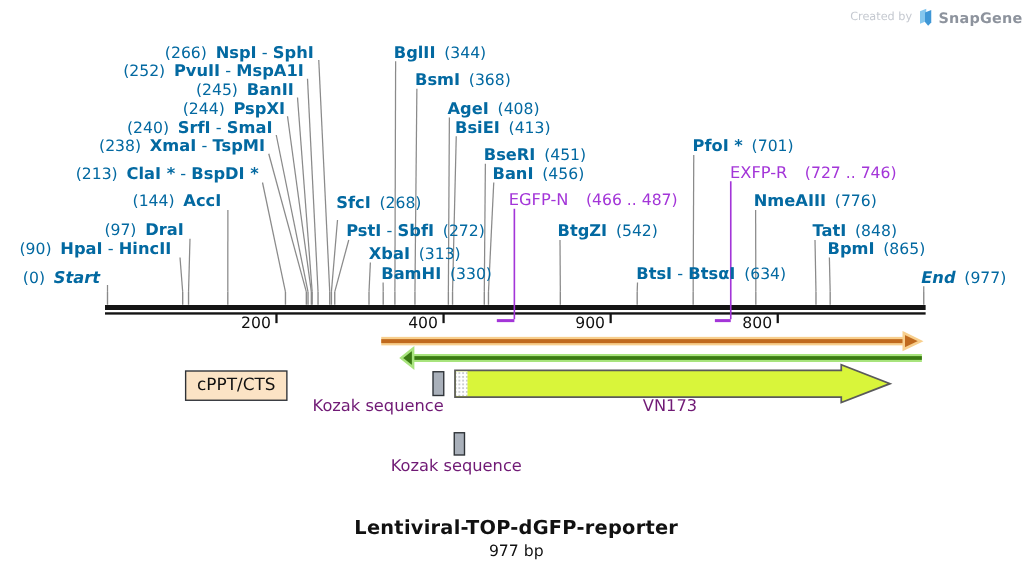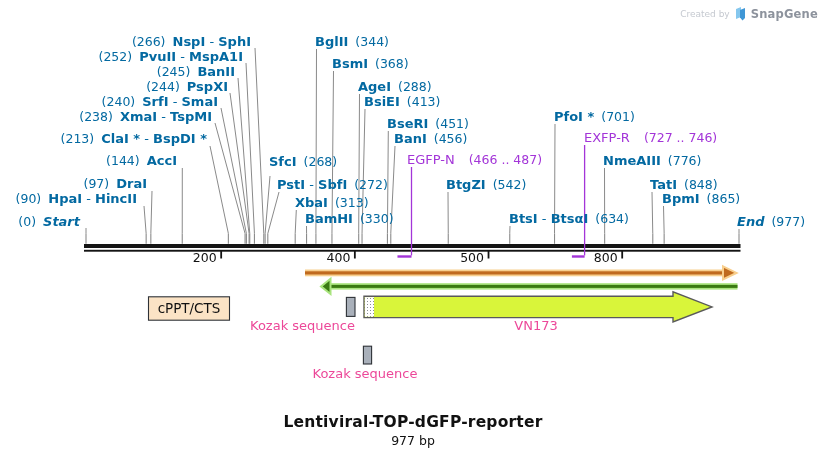--- a/index.html
+++ b/index.html
@@ -8,21 +8,21 @@
   #map-svg{position:absolute;left:0;top:0;}
   #labels{position:absolute;left:0;top:0;width:826px;height:456px;}
   .lbl{position:absolute;white-space:pre;font-size:13px;line-height:14px;color:#0369a1;}
   .nm{font-weight:700;}
   .it{font-style:italic;}
   .pos{font-size:12.5px;font-weight:400;}
   .gr{margin-right:7px;}
   .gl{margin-left:7px;}
   .sep{font-weight:400;}
   .ruler-num{position:absolute;font-size:12.5px;line-height:13px;color:#111;}
-  .feat-lbl{position:absolute;font-size:13px;line-height:14px;color:#ec4899;transform:translateX(-50%);white-space:pre;}
+  .feat-lbl{position:absolute;font-size:13px;line-height:14px;color:#701a75;transform:translateX(-50%);white-space:pre;}
   .inside-lbl{position:absolute;font-size:13.5px;color:#111;text-align:center;white-space:pre;}
   #title-block{position:absolute;left:0;width:826px;text-align:center;}
   #map-title{font-size:15.5px;font-weight:700;letter-spacing:.2px;}
   #map-length{font-size:12.5px;margin-top:2px;}
   #brand{position:absolute;top:6px;right:8px;display:flex;align-items:center;gap:5px;}
   #created-by{font-size:9px;color:#c5c9d0;}
   #brand-name{font-size:11.5px;font-weight:600;color:#8d939d;letter-spacing:.2px;}
 </style>
 </head>
 <body>
@@ -120,40 +120,40 @@
         <rect x="346.4" y="297.4" width="8.6" height="19" fill="#a9b0ba" stroke="#2e3237" stroke-width="1.1"></rect>
         <polygon points="364,296.3 673,296.3 673,291.8 712,306.9 673,322 673,317.6 364,317.6" fill="#d9f53a" stroke="#5a5a5a" stroke-width="1.4" stroke-linejoin="miter"></polygon>
         <rect x="364.8" y="297.1" width="9.2" height="19.70000000000001" fill="url(#hatchdots)"></rect>
         <rect x="363.4" y="346.2" width="8.2" height="17.8" fill="#a9b0ba" stroke="#2e3237" stroke-width="1.1"></rect>
       </g>
   </svg>
 
   <div id="labels">
       <div class="ruler-num" style="right: 609.325px; top: 250.5px;">200</div>
       <div class="ruler-num" style="right: 475.651px; top: 250.5px;">400</div>
-      <div class="ruler-num" style="right: 341.976px; top: 250.5px;">500</div>
+      <div class="ruler-num" style="right: 341.976px; top: 250.5px;">900</div>
       <div class="ruler-num" style="right: 208.302px; top: 250.5px;">800</div>
       <div class="lbl" style="top: 214.5px; right: 746px;"><span class="pos gr">(0)</span><span class="nm it">Start</span></div>
       <div class="lbl" style="top: 191.5px; right: 689px;"><span class="pos gr">(90)</span><span class="nm">HpaI</span><span class="sep"> - </span><span class="nm">HincII</span></div>
       <div class="lbl" style="top: 176.5px; right: 679px;"><span class="pos gr">(97)</span><span class="nm">DraI</span></div>
       <div class="lbl" style="top: 153.5px; right: 649px;"><span class="pos gr">(144)</span><span class="nm">AccI</span></div>
       <div class="lbl" style="top: 131.5px; right: 619px;"><span class="pos gr">(213)</span><span class="nm">ClaI *</span><span class="sep"> - </span><span class="nm">BspDI *</span></div>
       <div class="lbl" style="top: 109.5px; right: 614px;"><span class="pos gr">(238)</span><span class="nm">XmaI</span><span class="sep"> - </span><span class="nm">TspMI</span></div>
       <div class="lbl" style="top: 94.5px; right: 608px;"><span class="pos gr">(240)</span><span class="nm">SrfI</span><span class="sep"> - </span><span class="nm">SmaI</span></div>
       <div class="lbl" style="top: 79.5px; right: 598px;"><span class="pos gr">(244)</span><span class="nm">PspXI</span></div>
       <div class="lbl" style="top: 64.5px; right: 591px;"><span class="pos gr">(245)</span><span class="nm">BanII</span></div>
       <div class="lbl" style="top: 49.5px; right: 583px;"><span class="pos gr">(252)</span><span class="nm">PvuII</span><span class="sep"> - </span><span class="nm">MspA1I</span></div>
       <div class="lbl" style="top: 34.5px; right: 575px;"><span class="pos gr">(266)</span><span class="nm">NspI</span><span class="sep"> - </span><span class="nm">SphI</span></div>
       <div class="lbl" style="top: 155px; left: 269px;"><span class="nm">SfcI</span><span class="pos gl">(268)</span></div>
       <div class="lbl" style="top: 177.5px; left: 277px;"><span class="nm">PstI</span><span class="sep"> - </span><span class="nm">SbfI</span><span class="pos gl">(272)</span></div>
       <div class="lbl" style="top: 195.5px; left: 295px;"><span class="nm">XbaI</span><span class="pos gl">(313)</span></div>
       <div class="lbl" style="top: 211.5px; left: 305px;"><span class="nm">BamHI</span><span class="pos gl">(330)</span></div>
       <div class="lbl" style="top: 34.5px; left: 315px;"><span class="nm">BglII</span><span class="pos gl">(344)</span></div>
       <div class="lbl" style="top: 56.5px; left: 332px;"><span class="nm">BsmI</span><span class="pos gl">(368)</span></div>
-      <div class="lbl" style="top: 79.5px; left: 358px;"><span class="nm">AgeI</span><span class="pos gl">(288)</span></div>
+      <div class="lbl" style="top: 79.5px; left: 358px;"><span class="nm">AgeI</span><span class="pos gl">(408)</span></div>
       <div class="lbl" style="top: 94.5px; left: 364px;"><span class="nm">BsiEI</span><span class="pos gl">(413)</span></div>
       <div class="lbl" style="top: 116.5px; left: 387px;"><span class="nm">BseRI</span><span class="pos gl">(451)</span></div>
       <div class="lbl" style="top: 131.5px; left: 394px;"><span class="nm">BanI</span><span class="pos gl">(456)</span></div>
       <div class="lbl" style="top: 177.5px; left: 446px;"><span class="nm">BtgZI</span><span class="pos gl">(542)</span></div>
       <div class="lbl" style="top: 211.5px; left: 509px;"><span class="nm">BtsI</span><span class="sep"> - </span><span class="nm">BtsαI</span><span class="pos gl">(634)</span></div>
       <div class="lbl" style="top: 109.5px; left: 554px;"><span class="nm">PfoI *</span><span class="pos gl">(701)</span></div>
       <div class="lbl" style="top: 153.5px; left: 603px;"><span class="nm">NmeAIII</span><span class="pos gl">(776)</span></div>
       <div class="lbl" style="top: 177.5px; left: 650px;"><span class="nm">TatI</span><span class="pos gl">(848)</span></div>
       <div class="lbl" style="top: 191.5px; left: 662px;"><span class="nm">BpmI</span><span class="pos gl">(865)</span></div>
       <div class="lbl" style="top: 214.5px; left: 737px;"><span class="nm it">End</span><span class="pos gl">(977)</span></div>

